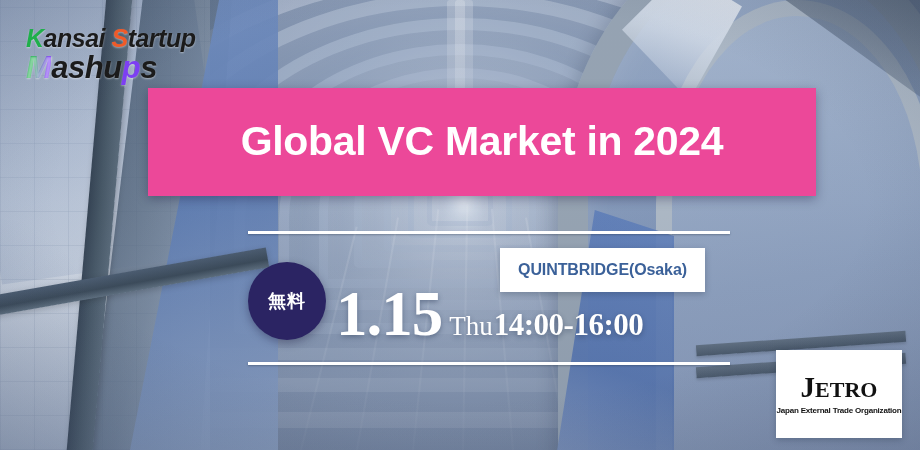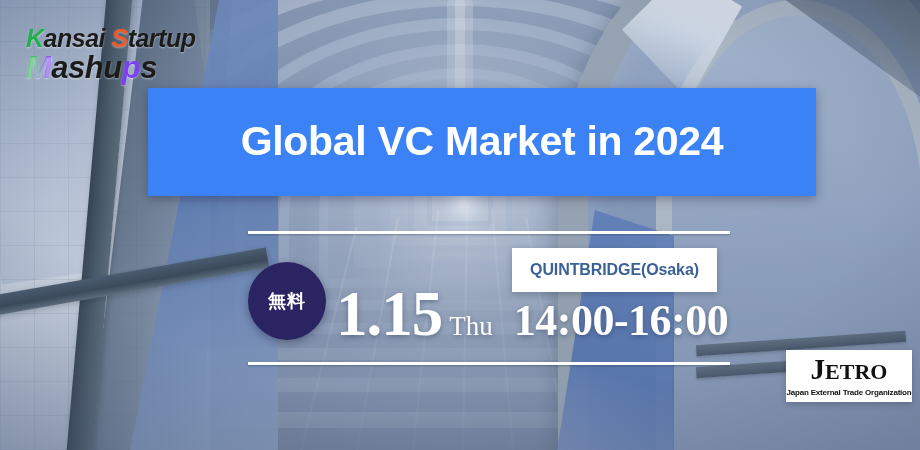--- a/index.html
+++ b/index.html
@@ -193,21 +193,21 @@
   .lt-purple{ color: #7d3ff2; }
   .lt-grad {
     background: linear-gradient(100deg, #1faf4b 0%, #2fb45a 30%, #7d3ff2 78%);
     -webkit-background-clip: text; background-clip: text;
     -webkit-text-fill-color: transparent; color: transparent;
   }
 
   
   .title-band {
     position: absolute; left: 148px; top: 88px; width: 668px; height: 108px;
-    background: #3b82f6;
+    background: #ec4899;
     box-shadow: 0 3px 10px rgba(20,16,54,0.35);
     display: flex; flex-direction: column;
     align-items: center; justify-content: center;
   }
   .title-main {
     color: #ffffff; font-size: 41px; font-weight: 800;
     letter-spacing: -0.3px; line-height: 1.05; white-space: nowrap;
   }
   .title-sub {
     color: #ffffff; font-size: 27px; font-weight: 700;
@@ -241,44 +241,42 @@
     text-shadow: 0 2px 5px rgba(40,56,84,0.45);
     font-family: Liberation Serif, serif;
   }
   .d-day {
     color: #ffffff; font-size: 63px; font-weight: 800; letter-spacing: -1px; line-height: 1;
   }
   .d-dow {
     color: #ffffff; font-size: 27px; font-weight: 400; margin-left: 7px; line-height: 1;
   }
   .d-time {
-    color: #ffffff; font-size: 44px; font-weight: 800; margin-left: 21px; letter-spacing: -0.5px; line-height: 1;
+    color: #ffffff; font-size: 31px; font-weight: 800; margin-left: 1px; letter-spacing: -0.5px; line-height: 1;
   }
 
   .venue-box {
     position: absolute; left: 500px; top: 248px;
     width: 205px; height: 44px;
     background: #ffffff;
     display: flex; align-items: center; justify-content: center;
     box-shadow: 0 2px 6px rgba(30,42,64,0.28);
-    margin-left: 12px;
   }
   .venue-box span {
     color: #3b6199; font-size: 16px; font-weight: 700; letter-spacing: -0.1px;
   }
 
   
   .jetro {
     position: absolute; left: 776px; top: 350px;
-    width: 126px; height: 52px;
+    width: 126px; height: 88px;
     background: #ffffff;
     display: flex; flex-direction: column;
     align-items: center; justify-content: center;
     box-shadow: 0 2px 6px rgba(30,42,64,0.28);
-    margin-left: 10px;
   }
   .jetro-mark {
     color: #111111; font-size: 29px; font-weight: 700;
     font-family: "Liberation Serif", "DejaVu Serif", serif;
     letter-spacing: 0px; line-height: 1;
   }
   .jetro-mark .sc { font-size: 22px; }
   .jetro-tag {
     color: #111111; font-size: 8px; font-weight: 700;
     margin-top: 4px; letter-spacing: -0.2px; white-space: nowrap;

